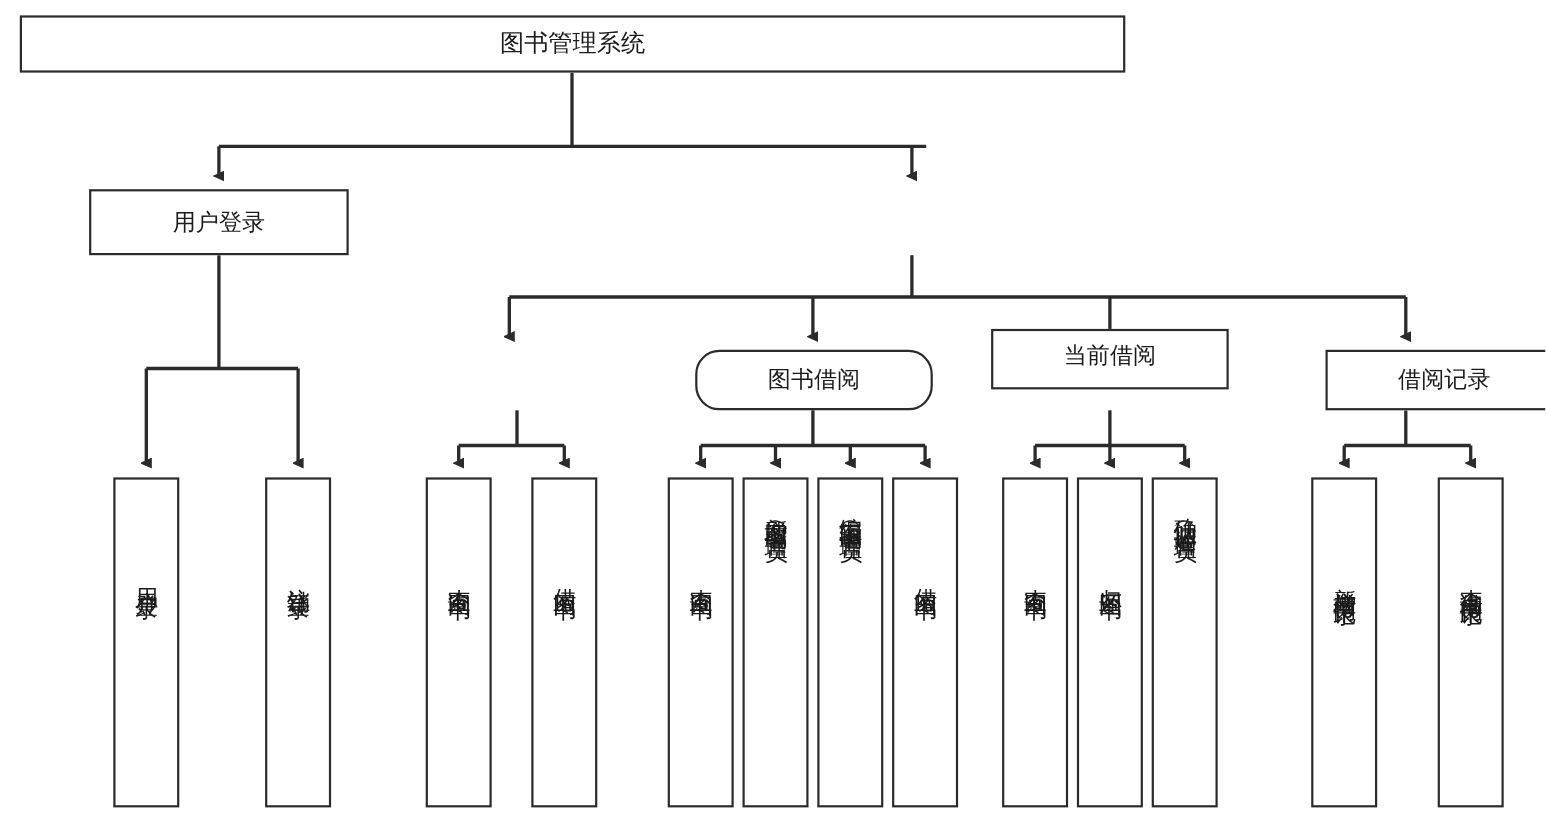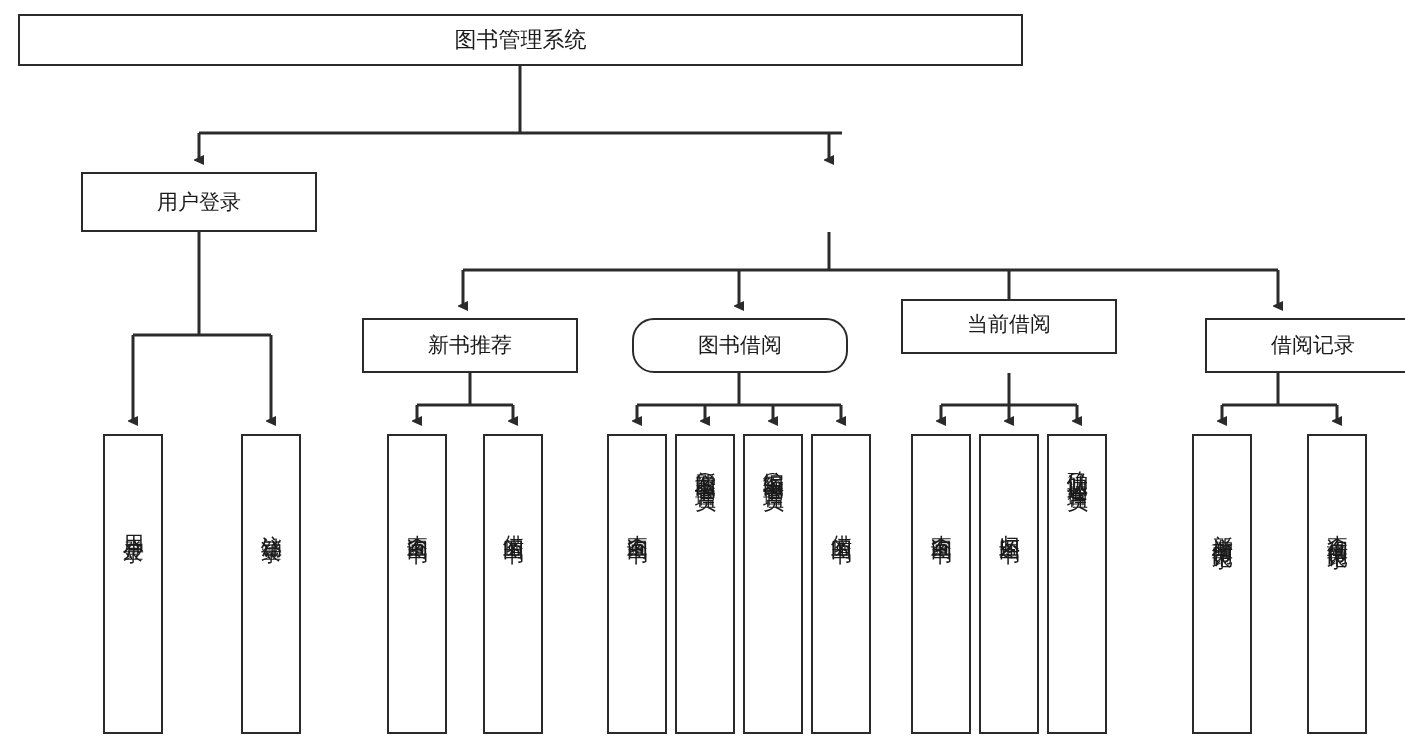--- a/index.html
+++ b/index.html
@@ -132,23 +132,20 @@
   </svg>
 
   <div class="node root horizontal" style="left:18px; top:14px; width:1005px; height:52px;">
     <span class="label">图书管理系统</span>
   </div>
 
   <div class="node horizontal" style="left:81px; top:172px; width:236px; height:60px;">
     <span class="label">用户登录</span>
   </div>
 
-  <div class="node horizontal" style="left:362px; top:318px; width:216px; height:55px;">
-    <span class="label">新书推荐</span>
-  </div>
   <div class="node horizontal" style="left:632px; top:318px; width:216px; height:55px;border-radius:22px;">
     <span class="label">图书借阅</span>
   </div>
   <div class="node horizontal" style="left:901px; top:299px; width:216px; height:55px;font-family:Liberation Mono, monospace;">
     <span class="label">当前借阅</span>
   </div>
   <div class="node horizontal" style="left:1171px; top:318px; width:216px; height:55px;margin-left:34px;">
     <span class="label">借阅记录</span>
   </div>
 

